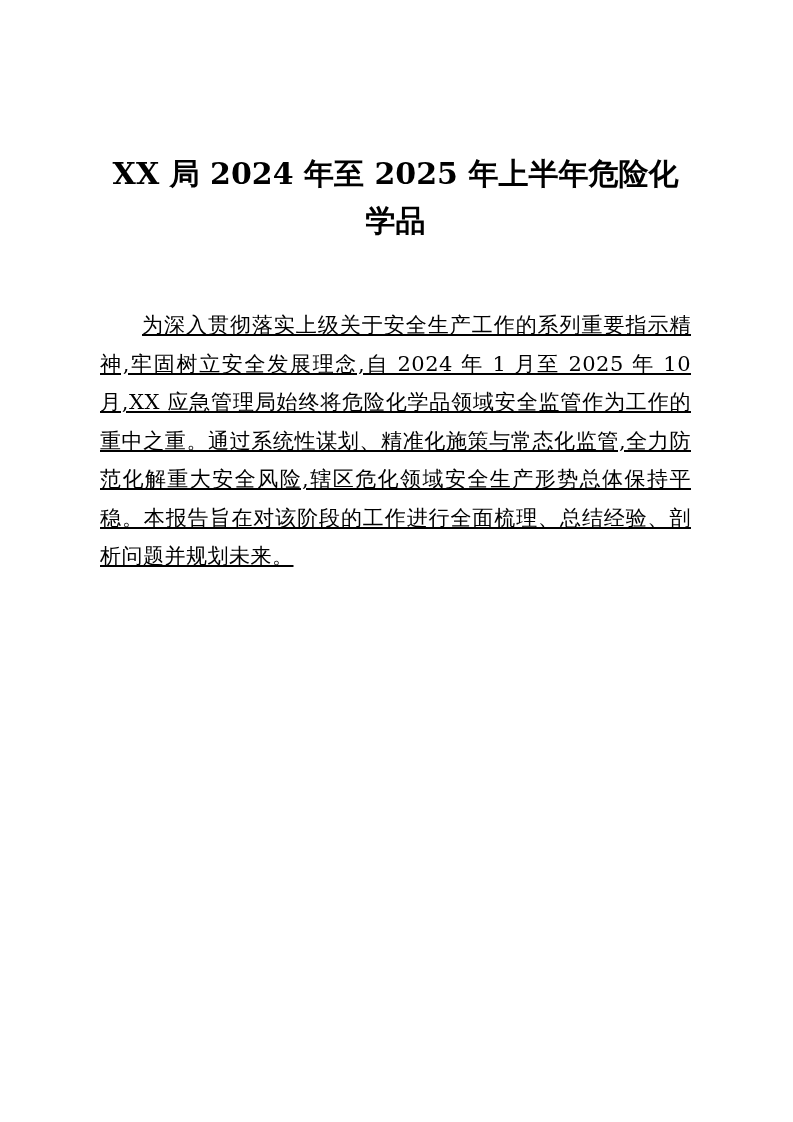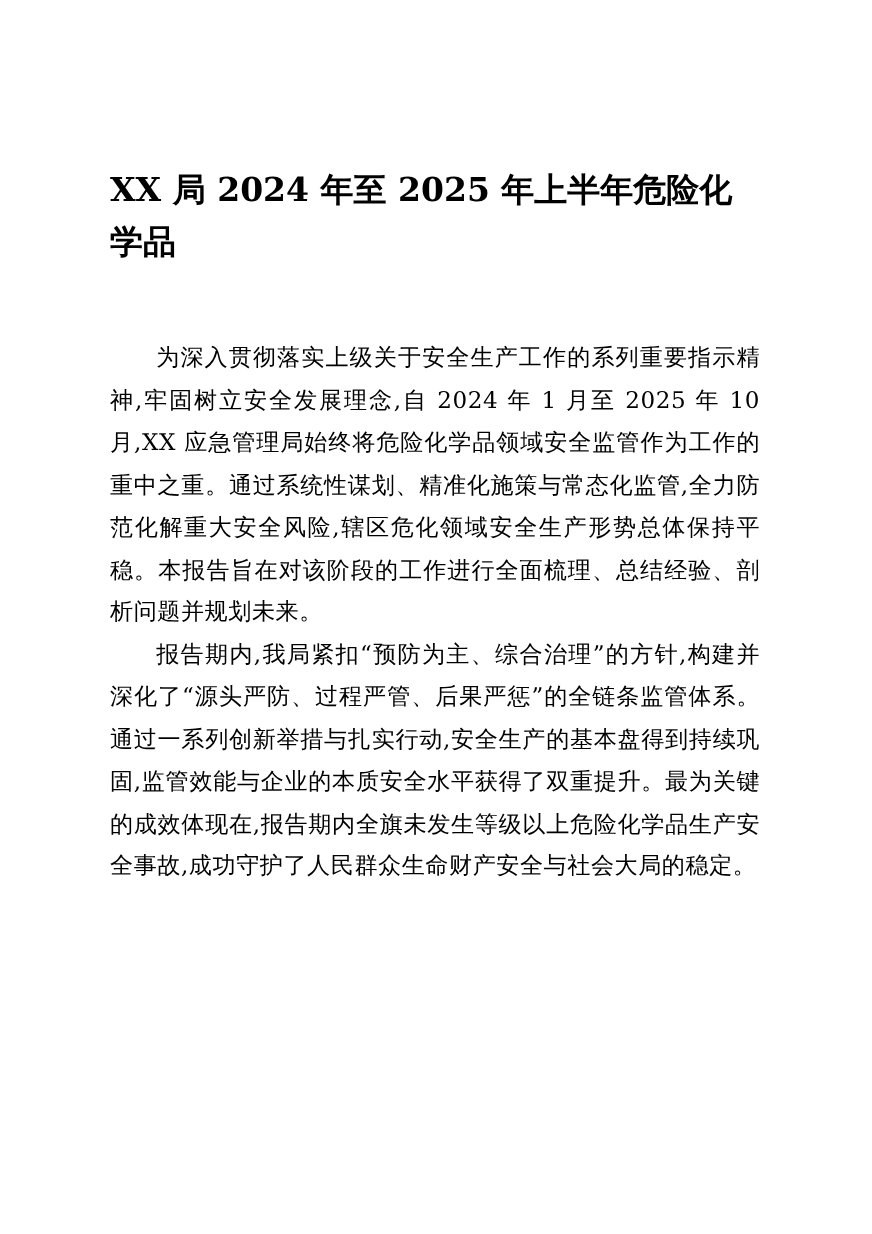--- a/index.html
+++ b/index.html
@@ -15,33 +15,35 @@
       background: #ffffff;
       box-sizing: border-box;
       padding: 150px 102px 0 100px;
       font-family: "DejaVu Serif", "Liberation Serif", serif;
       color: #000000;
       overflow: hidden;
     }
     .doc-title {
       font-size: 30px;
       font-weight: bold;
+      text-align: center;
       line-height: 47px;
       margin: 0 0 62px 0;
     }
     .doc-title .title-line {
       display: block;
     }
     .body-text {
       font-size: 21px;
       line-height: 38.5px;
       text-align: justify;
       text-indent: 2em;
       margin: 0;
       letter-spacing: 0.5px;
+      text-decoration: underline;
     }
     .body-text + .body-text {
       margin-top: 0;
     }
     .section-heading {
       font-weight: bold;
     }
     .subsection-heading {
       font-weight: normal;
     }
@@ -51,17 +53,16 @@
 
 <div class="page">
 
   <h1 class="doc-title">
     <span class="title-line">XX 局 2024 年至 2025 年上半年危险化学品</span>
   </h1>
 
   <p class="body-text">为深入贯彻落实上级关于安全生产工作的系列重要指示精神,牢固树立安全发展理念,自 2024 年 1 月至 2025 年 10 月,XX 应急管理局始终将危险化学品领域安全监管作为工作的重中之重。通过系统性谋划、精准化施策与常态化监管,全力防范化解重大安全风险,辖区危化领域安全生产形势总体保持平稳。本报告旨在对该阶段的工作进行全面梳理、总结经验、剖析问题并规划未来。</p>
 
 
-  <p class="body-text">报告期内,我局紧扣“预防为主、综合治理”的方针,构建并深化了“源头严防、过程严管、后果严惩”的全链条监管体系。通过一系列创新举措与扎实行动,安全生产的基本盘得到持续巩固,监管效能与企业的本质安全水平获得了双重提升。最为关键的成效体现在,报告期内全旗未发生等级以上危险化学品生产安全事故,成功守护了人民群众生命财产安全与社会大局的稳定。</p>
 
 
 
 </div>
 
 </body></html>

